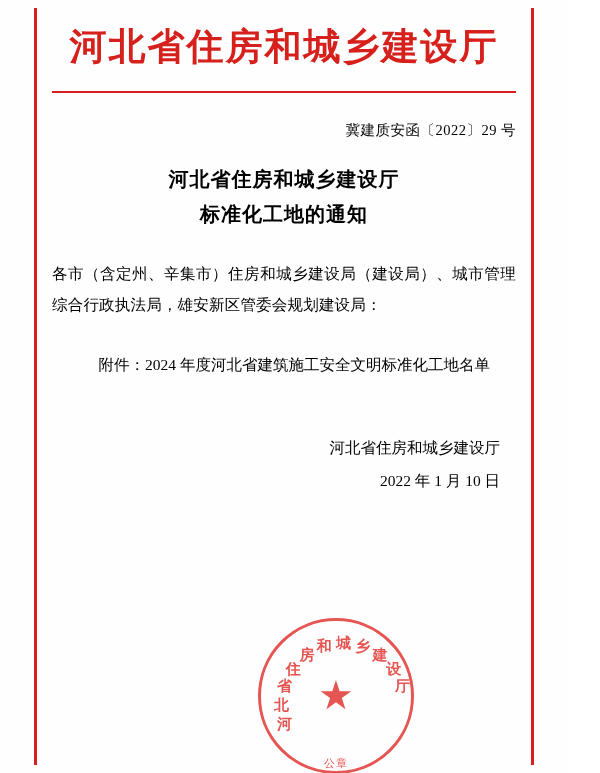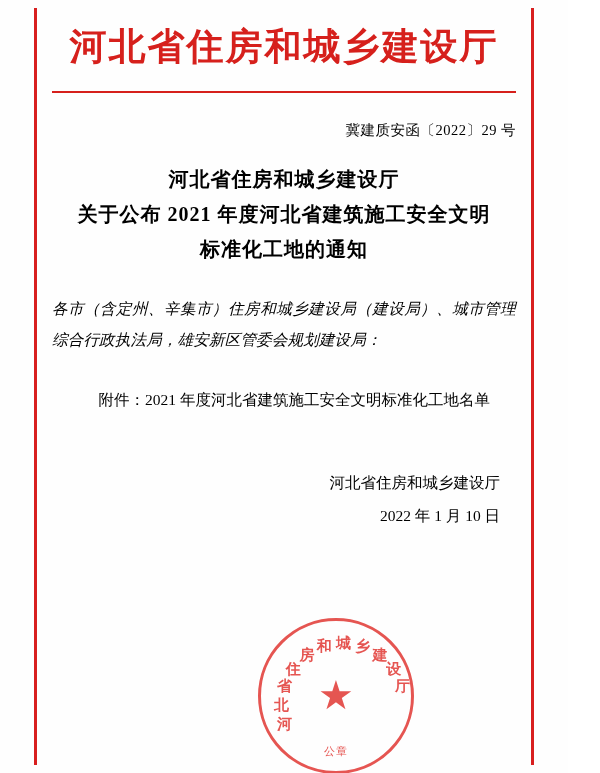--- a/index.html
+++ b/index.html
@@ -85,21 +85,20 @@
   }
 
   
   .body-text {
     margin-top: 26px;
     font-size: 15.5px;
     line-height: 2.05;
     text-align: justify;
     text-justify: inter-ideograph;
     letter-spacing: 0.2px;
-    font-style: italic;
   }
   .body-text p {
     margin: 0;
   }
   .body-text p.indent {
     text-indent: 2em;
   }
 
   .attachment {
     margin-top: 28px;
@@ -155,21 +154,21 @@
     top: 50%;
     color: #e0302c;
     font-size: 15px;
     font-weight: bold;
     font-family: "Liberation Serif", "DejaVu Serif", serif;
     transform-origin: 0 0;
     white-space: nowrap;
   }
   .seal-bottom {
     position: absolute;
-    bottom: 12px;
+    bottom: 0;
     left: 0;
     width: 150px;
     text-align: center;
     color: #e0302c;
     font-size: 11px;
     letter-spacing: 1px;
   }
 </style>
 </head>
 <body>
@@ -183,29 +182,28 @@
 
     <div class="masthead">
       <div class="masthead-title">河北省住房和城乡建设厅</div>
       <div class="masthead-rule"></div>
     </div>
 
     <div class="doc-number">冀建质安函〔2022〕29 号</div>
 
     <div class="doc-title">
       <span class="line">河北省住房和城乡建设厅</span>
-      <span class="line">关于公布 2021 年度河北省建筑施工安全文明</span>
       <span class="line">标准化工地的通知</span>
     </div>
 
     <div class="body-text">
       <p>各市（含定州、辛集市）住房和城乡建设局（建设局）、城市管理综合行政执法局，雄安新区管委会规划建设局：</p>
     </div>
 
-    <div class="attachment">附件：2021 年度河北省建筑施工安全文明标准化工地名单</div>
+    <div class="attachment">附件：2024 年度河北省建筑施工安全文明标准化工地名单</div>
 
     <div class="sign-block">
       <span class="line">河北省住房和城乡建设厅</span>
       <span class="line">2022 年 1 月 10 日</span>
     </div>
 
   </div>
 
   <div class="seal">
     <div class="seal-text">

